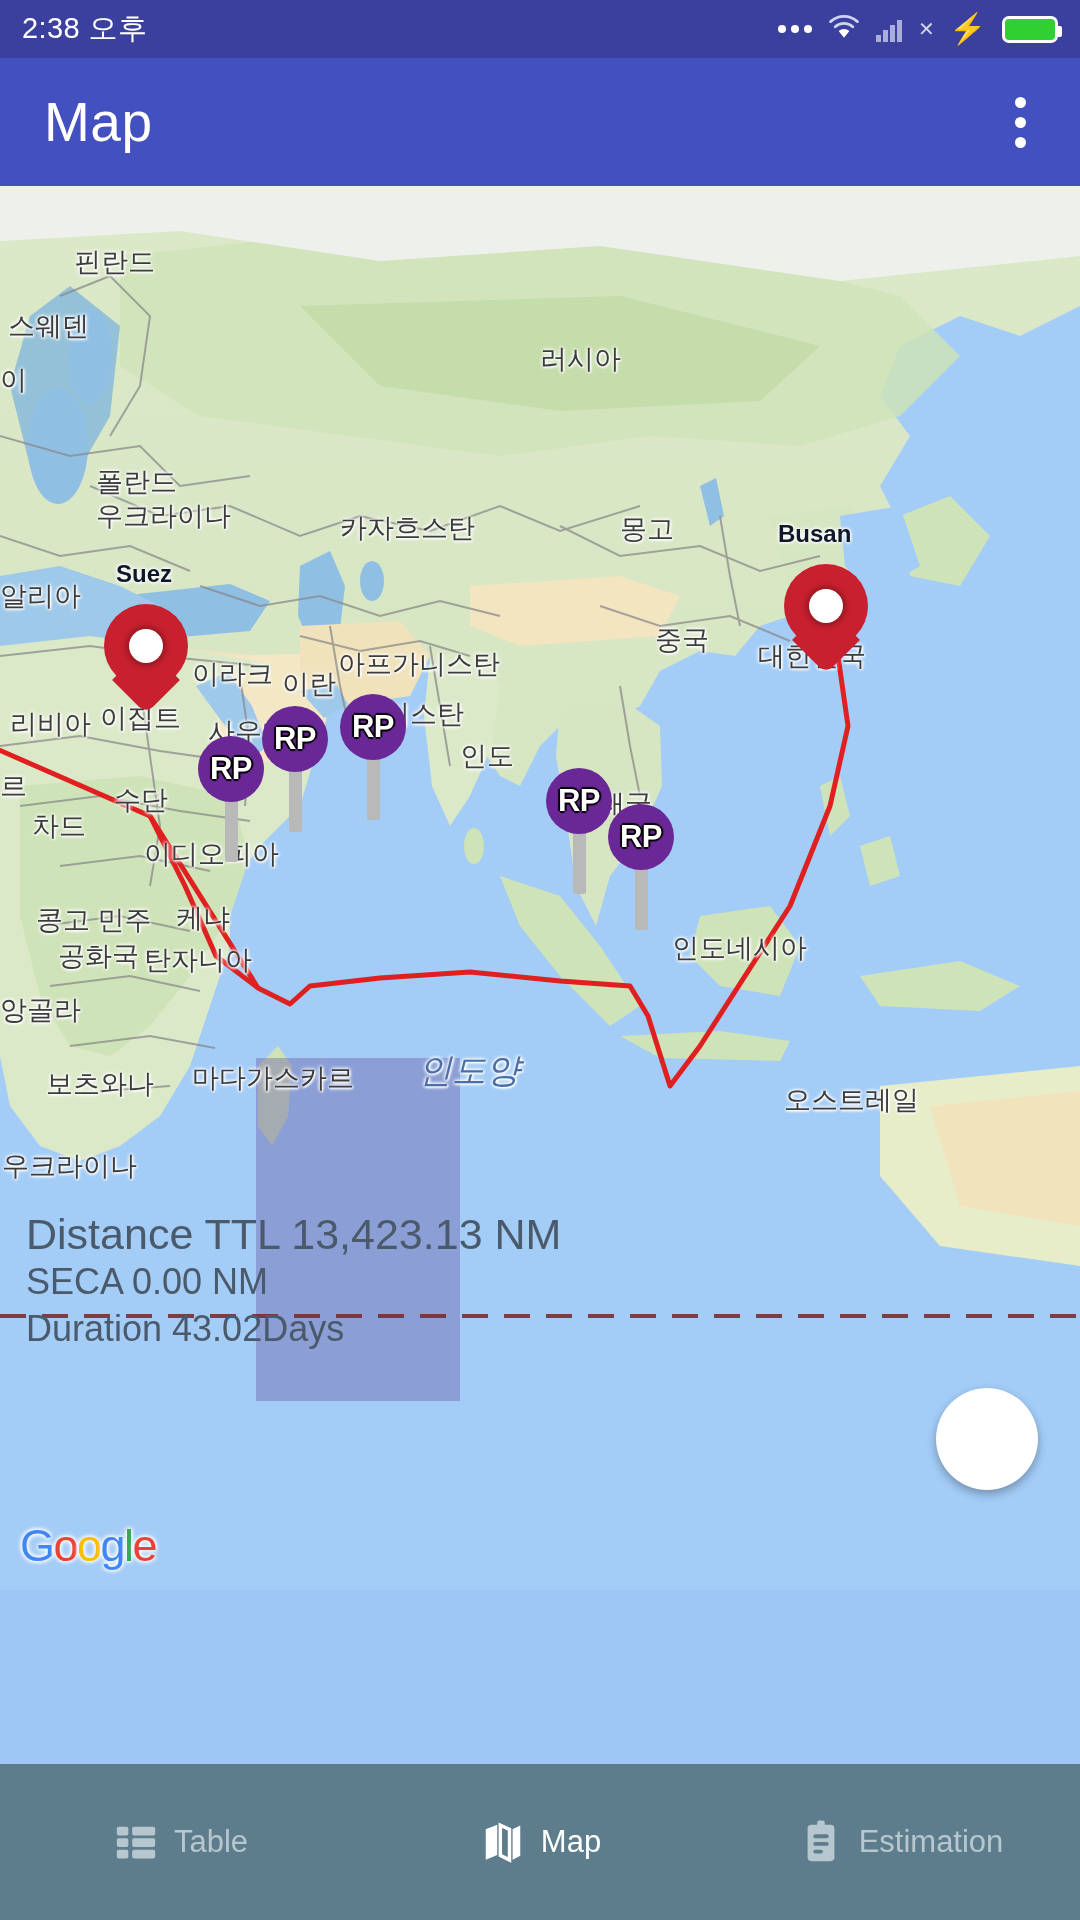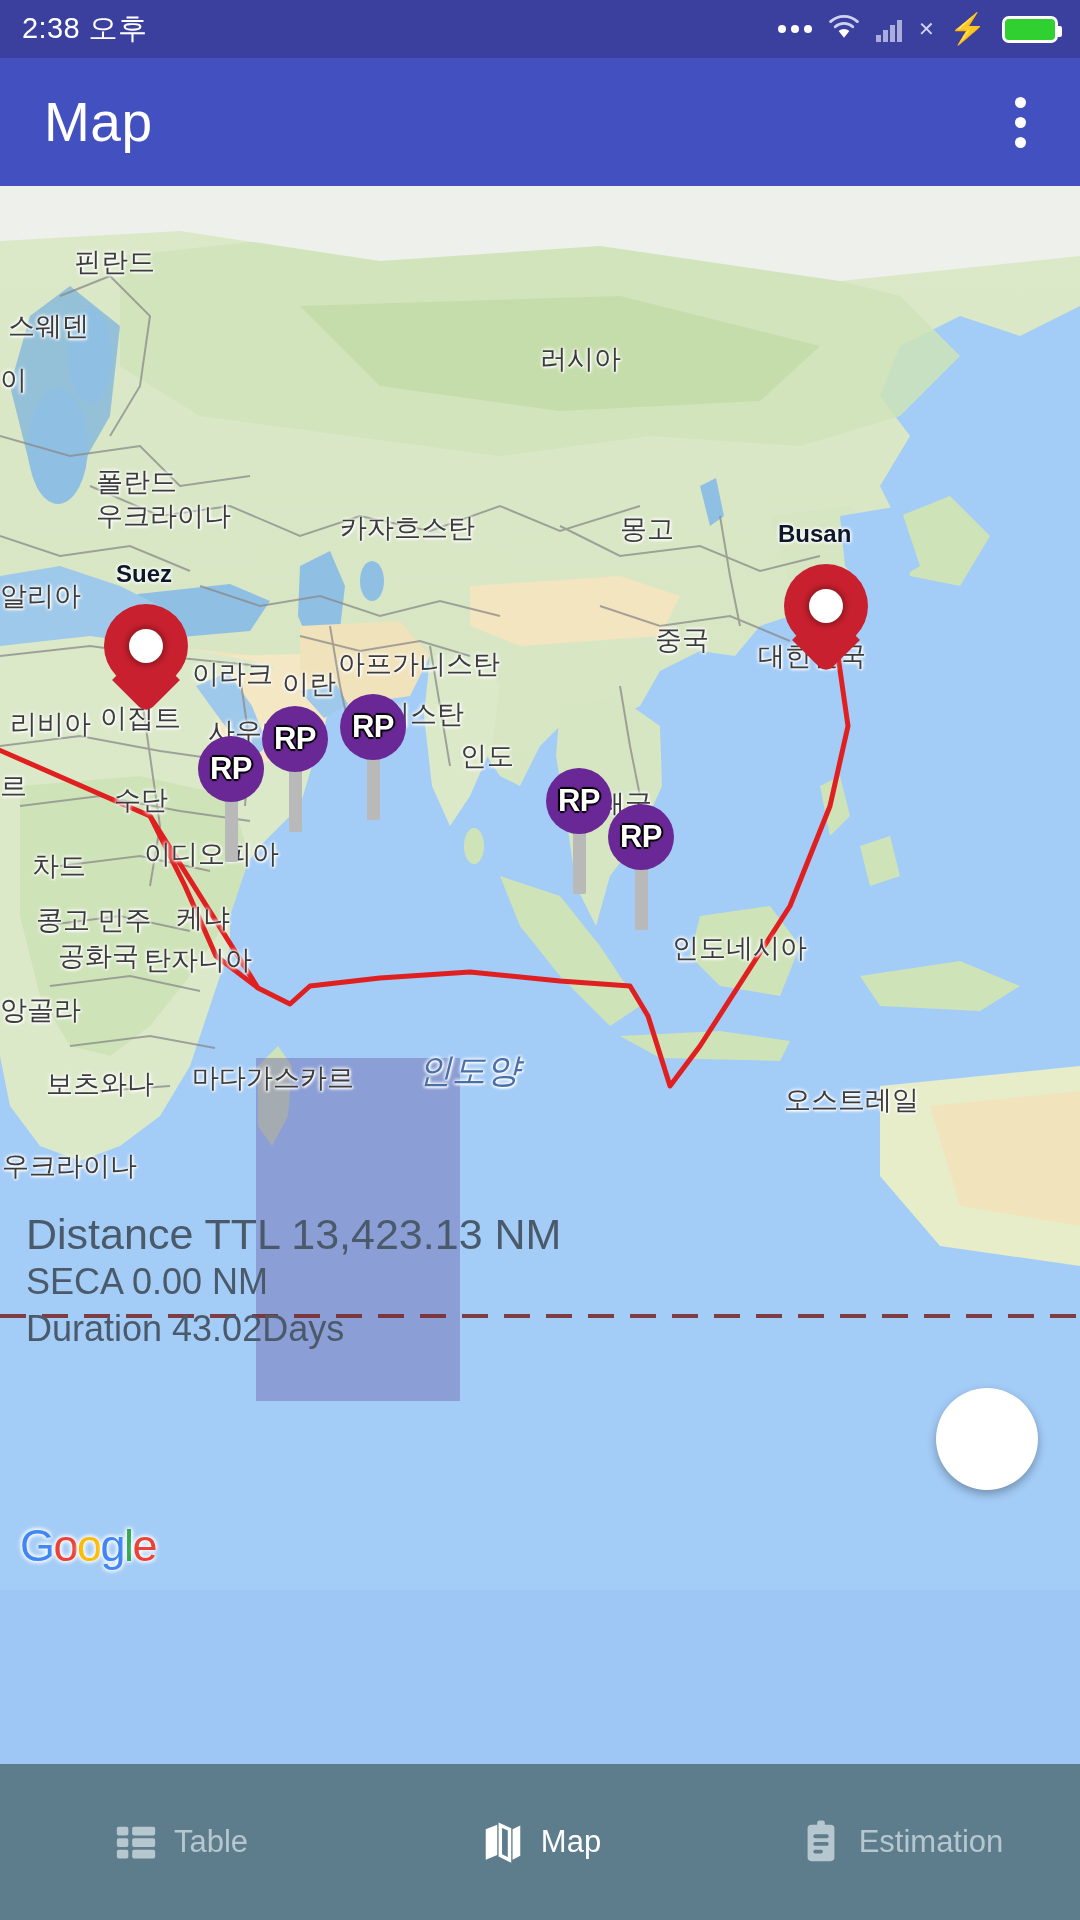--- a/index.html
+++ b/index.html
@@ -295,21 +295,21 @@
       <div class="mlabel" style="left:100px; top:514px;">이집트</div>
       <div class="mlabel" style="left:10px;  top:520px;">리비아</div>
       <div class="mlabel" style="left:192px; top:470px;">이라크</div>
       <div class="mlabel" style="left:282px; top:480px;">이란</div>
       <div class="mlabel" style="left:338px; top:460px;">아프가니스탄</div>
       <div class="mlabel" style="left:356px; top:510px;">파키스탄</div>
       <div class="mlabel" style="left:460px; top:552px;">인도</div>
       <div class="mlabel" style="left:208px; top:528px;">사우디</div>
       <div class="mlabel" style="left:0px;   top:582px;">르</div>
       <div class="mlabel" style="left:114px; top:596px;">수단</div>
-      <div class="mlabel" style="left:32px;  top:622px;margin-top:40px;">차드</div>
+      <div class="mlabel" style="left:32px;  top:622px;">차드</div>
       <div class="mlabel" style="left:144px; top:650px;">이디오피아</div>
       <div class="mlabel" style="left:176px; top:714px;">케냐</div>
       <div class="mlabel" style="left:36px;  top:716px;">콩고 민주</div>
       <div class="mlabel" style="left:58px;  top:752px;">공화국</div>
       <div class="mlabel" style="left:144px; top:756px;">탄자니아</div>
       <div class="mlabel" style="left:0px;   top:806px;">앙골라</div>
       <div class="mlabel" style="left:46px;  top:880px;">보츠와나</div>
       <div class="mlabel" style="left:192px; top:874px;">마다가스카르</div>
       <div class="mlabel" style="left:2px;   top:962px;">우크라이나</div>
       <div class="mlabel" style="left:598px; top:600px;">태국</div>

